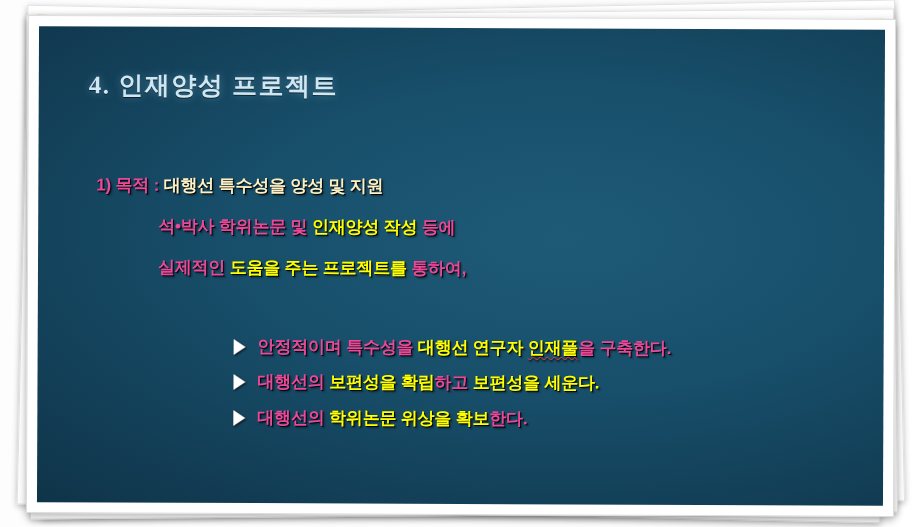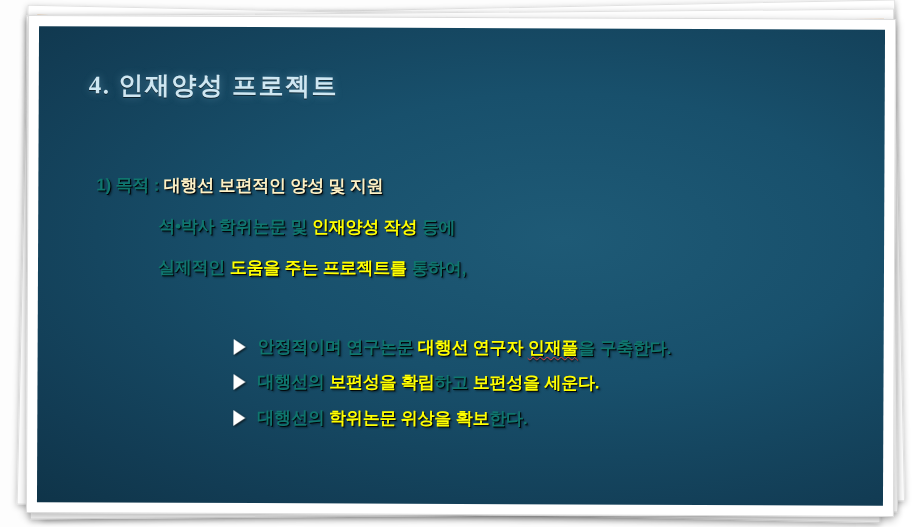--- a/index.html
+++ b/index.html
@@ -50,21 +50,21 @@
   .body-line{
     position:absolute;
     font-size:17px;font-weight:700;letter-spacing:-.2px;
     white-space:nowrap;
     text-shadow:1px 1px 0 rgba(0,0,0,.85), 2px 2px 2px rgba(0,0,0,.45);
   }
   #purpose-line-1{left:58px;top:147px;}
   #purpose-line-2{left:120px;top:188px;}
   #purpose-line-3{left:120px;top:229px;}
 
-  .t-white{color:#0f766e;}
+  .t-white{color:#ec4899;}
   .t-cream{color:#fdf0c4;}
   .t-yellow{color:#ffff00;}
 
   .bullet-row{
     position:absolute;left:196px;
     display:flex;align-items:center;gap:12px;
     font-size:17px;font-weight:700;letter-spacing:-.2px;white-space:nowrap;
     text-shadow:1px 1px 0 rgba(0,0,0,.85), 2px 2px 2px rgba(0,0,0,.45);
   }
   #bullet-row-0{top:308px;}
@@ -101,34 +101,34 @@
 
   <div class="card" id="slide-card">
     <div class="fill">
       <div class="slide-bg"></div>
 
       <div class="slide-inner">
 
         <div id="page-title">4. 인재양성 프로젝트</div>
 
         <div class="body-line" id="purpose-line-1">
-          <span class="t-white">1) 목적 : </span><span class="t-cream">대행선 보편적인 양성 및 지원</span>
+          <span class="t-white">1) 목적 : </span><span class="t-cream">대행선 특수성을 양성 및 지원</span>
         </div>
 
         <div class="body-line" id="purpose-line-2">
           <span class="t-white">석•박사 학위논문 및 </span><span class="t-yellow">인재양성 작성</span><span class="t-white"> 등에</span>
         </div>
 
         <div class="body-line" id="purpose-line-3">
           <span class="t-white">실제적인 </span><span class="t-yellow">도움을 주는 프로젝트를</span><span class="t-white"> 통하여,</span>
         </div>
 
         <div class="bullet-row" id="bullet-row-0">
           <span class="tri-icon"></span>
-          <span><span class="t-white">안정적이며 연구논문 </span><span class="t-yellow">대행선 연구자 </span><span class="t-yellow misspell">인재풀</span><span class="t-white">을 구축한다.</span></span>
+          <span><span class="t-white">안정적이며 특수성을 </span><span class="t-yellow">대행선 연구자 </span><span class="t-yellow misspell">인재풀</span><span class="t-white">을 구축한다.</span></span>
         </div>
 
         <div class="bullet-row" id="bullet-row-1">
           <span class="tri-icon"></span>
           <span><span class="t-white">대행선의 </span><span class="t-yellow">보편성을 확립</span><span class="t-white">하고 </span><span class="t-yellow">보편성을 세운다.</span></span>
         </div>
 
         <div class="bullet-row" id="bullet-row-2">
           <span class="tri-icon"></span>
           <span><span class="t-white">대행선의 </span><span class="t-yellow">학위논문 위상을 확보</span><span class="t-white">한다.</span></span>

